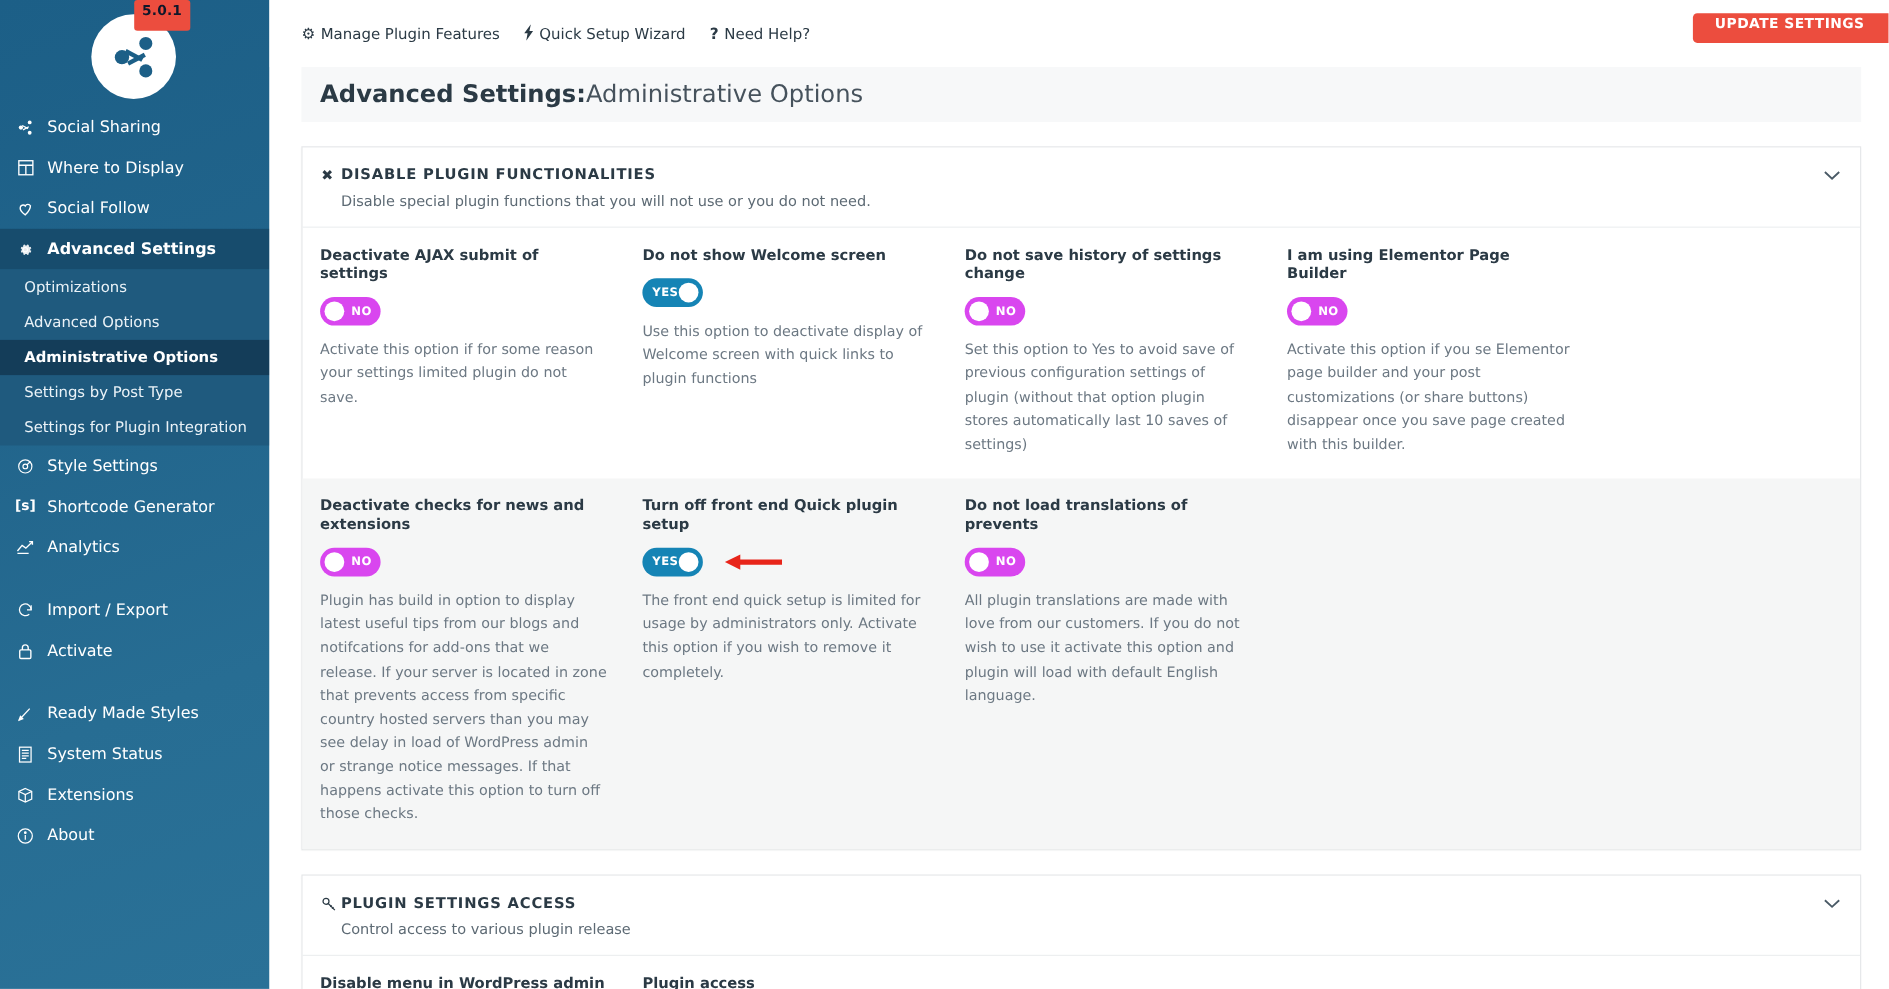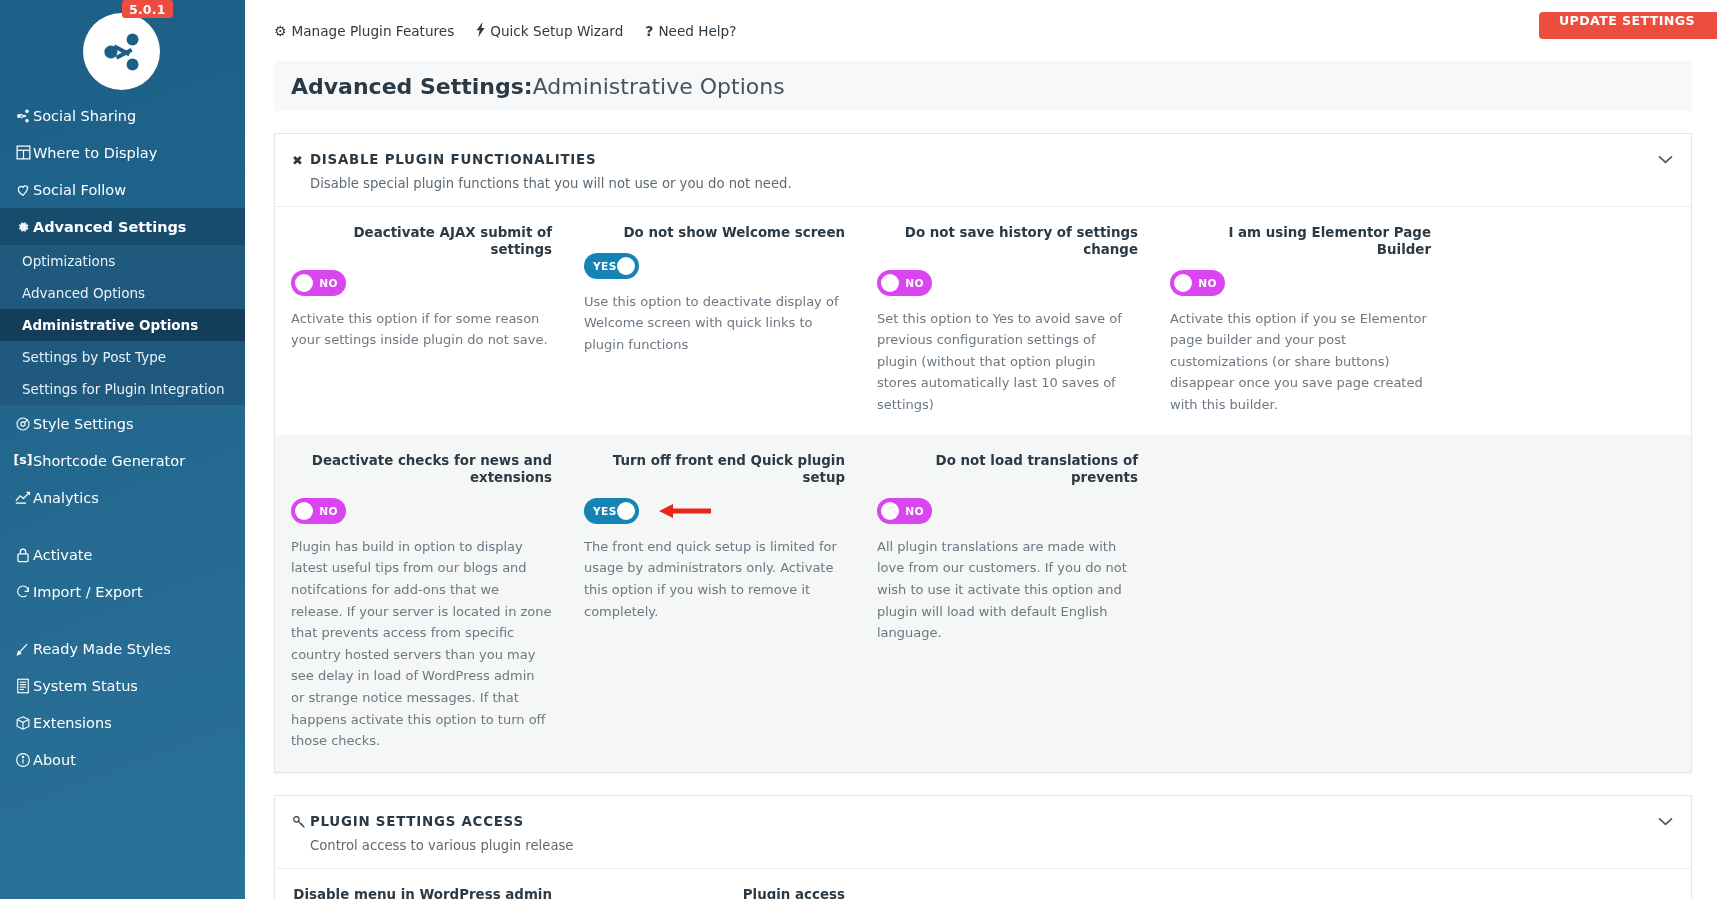--- a/index.html
+++ b/index.html
@@ -20,28 +20,28 @@
   }
   .logo-wrap { position:relative; height:95px; }
   .logo-circle {
     position:absolute; left:83px; top:13px;
     width:77px; height:77px; border-radius:50%;
     background:#fff; display:flex; align-items:center; justify-content:center;
   }
   .logo-circle svg { width:46px; height:46px; display:block; }
   .version-badge {
     position:absolute; left:122px; top:0px;
-    background:#ec4d3e; color:#ffffff;
+    background:#ec4d3e; color:#0f172a;
     font-size:12.5px; font-weight:bold;
-    padding:2px 7px 1px; border-radius:3px;
+    padding:2px 7px 11px; border-radius:3px;
     letter-spacing:.2px;
   }
   .nav { margin-top:2px; }
   .nav-item {
-    display:flex; align-items:center; 
+    display:flex; align-items:center; gap:10px;
     height:37px; padding:0 0 0 13px;
     color:#fff; font-size:14.5px; cursor:pointer;
     white-space:nowrap;
   }
   .nav-item .ico {
     width:20px; flex:0 0 20px;
     display:flex; align-items:center; justify-content:center;
     color:#fff;
   }
   .nav-item .ico svg { display:block; }
@@ -115,21 +115,21 @@
 
   .opt-row { display:flex; padding:0; }
   .opt-row.shaded { background:#f5f6f6; }
   .opt-row.bordered { border-top:1px solid #eceeef; }
   .opt {
     padding:18px 16px 20px 16px;
   }
   .opt.w1 { width:293px; flex:0 0 293px; }
   .opt-label {
     font-size:13.4px; font-weight:bold; color:#2b3a45;
-    margin-bottom:11px; line-height:1.25;text-align:right;
+    margin-bottom:11px; line-height:1.25;
   }
   .opt-desc {
     margin-top:12px; font-size:13px; color:#6c7883; line-height:1.66;
   }
 
   
   .toggle {
     width:55px; height:26px; border-radius:13px;
     position:relative; cursor:pointer; display:block;
   }
@@ -261,35 +261,35 @@
               <line x1="1" y1="14.6" x2="13" y2="14.6"></line>
           </svg>
         </span>
         <span>Analytics</span>
       </div>
 
       <div class="nav-gap"></div>
 
       <div class="nav-item">
         <span class="ico">
+          <svg width="16" height="16" viewBox="0 0 24 24" fill="none" stroke="#fff" stroke-width="1.7">
+            <path d="M20 11a8 8 0 1 0-2.6 6"></path>
+              <polyline points="20,5 20,11 14.3,11"></polyline>
+          </svg>
+        </span>
+        <span>Import / Export</span>
+      </div>
+      <div class="nav-item">
+        <span class="ico">
           <svg width="14" height="16" viewBox="0 0 18 20" fill="none" stroke="#fff" stroke-width="1.6">
             <rect x="2.5" y="8.5" width="13" height="10" rx="1.4"></rect>
               <path d="M5.6 8.5V6a3.4 3.4 0 0 1 6.8 0v2.5"></path>
           </svg>
         </span>
         <span>Activate</span>
-      </div>
-      <div class="nav-item">
-        <span class="ico">
-          <svg width="16" height="16" viewBox="0 0 24 24" fill="none" stroke="#fff" stroke-width="1.7">
-            <path d="M20 11a8 8 0 1 0-2.6 6"></path>
-              <polyline points="20,5 20,11 14.3,11"></polyline>
-          </svg>
-        </span>
-        <span>Import / Export</span>
       </div>
 
       <div class="nav-gap"></div>
 
       <div class="nav-item">
         <span class="ico">
           <svg width="16" height="16" viewBox="0 0 20 20" fill="none" stroke="#fff" stroke-width="1.5">
             <path d="M3 17 L15 4"></path>
               <path d="M3 17 L4.5 13 L7 15.5 Z" fill="#fff"></path>
           </svg>
@@ -376,21 +376,21 @@
 
       <div class="opt-row bordered">
         <div class="opt w1">
           <div class="opt-label">Deactivate AJAX submit of settings</div>
           <div class="toggle-wrap">
             <div class="toggle off">
               <span class="knob"></span>
               <span class="tlabel">NO</span>
             </div>
           </div>
-          <div class="opt-desc">Activate this option if for some reason your settings inside plugin do not save.</div>
+          <div class="opt-desc">Activate this option if for some reason your settings limited plugin do not save.</div>
         </div>
 
         <div class="opt w1">
           <div class="opt-label">Do not show Welcome screen</div>
           <div class="toggle-wrap">
             <div class="toggle on">
               <span class="knob"></span>
               <span class="tlabel">YES</span>
             </div>
           </div>

